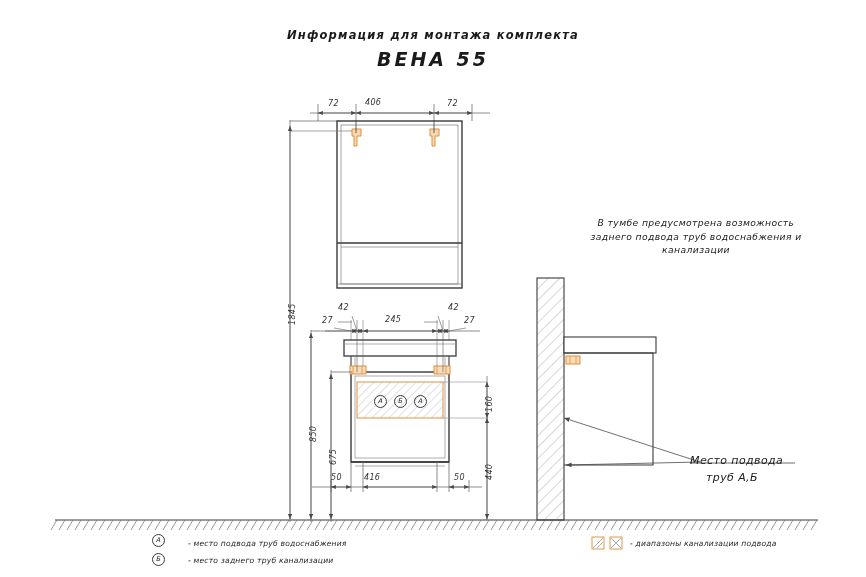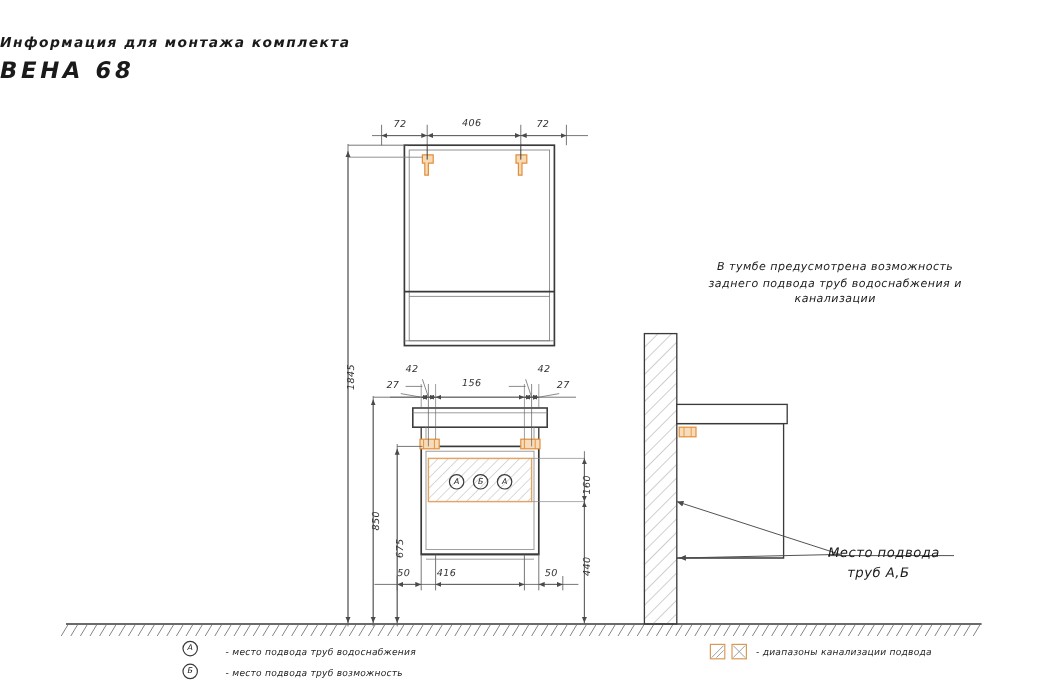--- a/index.html
+++ b/index.html
@@ -20,21 +20,21 @@
   svg#drawing {
     position: absolute;
     left: 0;
     top: 0;
     width: 866px;
     height: 577px;
   }
   .ttl {
     position: absolute;
     width: 100%;
-    text-align: left;
+    text-align: center;
     font-style: italic;
     color: #1a1a1a;
     letter-spacing: 1.2px;
     font-family: "DejaVu Sans", sans-serif;
   }
   #title-main {
     top: 28px;
     font-size: 11.5px;
     font-weight: 600;
   }
@@ -374,36 +374,36 @@
       <rect x="592" y="537" width="12" height="12" fill="none" stroke="#d99a56" stroke-width="1"></rect>
       <line x1="593" y1="548" x2="603" y2="538" stroke="#9a9a9a" stroke-width="0.8"></line>
       <line x1="597" y1="548" x2="603" y2="542" stroke="#9a9a9a" stroke-width="0.8"></line>
       <rect x="610" y="537" width="12" height="12" fill="none" stroke="#d99a56" stroke-width="1"></rect>
       <line x1="611" y1="548" x2="621" y2="538" stroke="#9a9a9a" stroke-width="0.8"></line>
       <line x1="611" y1="538" x2="621" y2="548" stroke="#9a9a9a" stroke-width="0.8"></line>
     </g>
   </svg>
 
   <div class="ttl" id="title-main">Информация для монтажа комплекта</div>
-  <div class="ttl" id="title-model">ВЕНА 68</div>
+  <div class="ttl" id="title-model">ВЕНА 55</div>
 
   <div class="note" id="note-point">
     <span>Место подвода</span>
     <span class="l2">труб А,Б</span>
   </div>
 
   <div class="note" id="note-rear">В тумбе предусмотрена возможность заднего подвода труб водоснабжения и канализации</div>
 
   <div class="dim" style="left:328px; top:99px;">72</div>
-  <div class="dim" style="left:385px; top:98px;">406</div>
+  <div class="dim" style="left:365px; top:98px;">406</div>
   <div class="dim" style="left:447px; top:99px;">72</div>
 
   <div class="dim" style="left:338px; top:303px;">42</div>
   <div class="dim" style="left:322px; top:316px;">27</div>
-  <div class="dim" style="left:385px; top:315px;">156</div>
+  <div class="dim" style="left:385px; top:315px;">245</div>
   <div class="dim" style="left:448px; top:303px;">42</div>
   <div class="dim" style="left:464px; top:316px;">27</div>
 
   <div class="dim" style="left:331px; top:473px;">50</div>
   <div class="dim" style="left:364px; top:473px;">416</div>
   <div class="dim" style="left:454px; top:473px;">50</div>
 
   <div class="dim v" style="left:288px; top:325px;">1845</div>
   <div class="dim v" style="left:309px; top:442px;">850</div>
   <div class="dim v" style="left:329px; top:465px;">675</div>
@@ -411,16 +411,16 @@
   <div class="dim v" style="left:485px; top:480px;">440</div>
 
   <div class="circ-marker" style="left:374px; top:395px;">А</div>
   <div class="circ-marker" style="left:394px; top:395px;">Б</div>
   <div class="circ-marker" style="left:414px; top:395px;">А</div>
 
   <div class="circ-marker" style="left:152px; top:534px;">А</div>
   <div class="circ-marker" style="left:152px; top:553px;">Б</div>
 
   <div class="legend-text" id="leg-a-text">- место подвода труб водоснабжения</div>
-  <div class="legend-text" id="leg-b-text">- место подвода труб возможность</div>
+  <div class="legend-text" id="leg-b-text">- место заднего труб канализации</div>
   <div class="legend-text" id="leg-r-text">- диапазоны канализации подвода</div>
 
 </div>
 
 </body></html>

